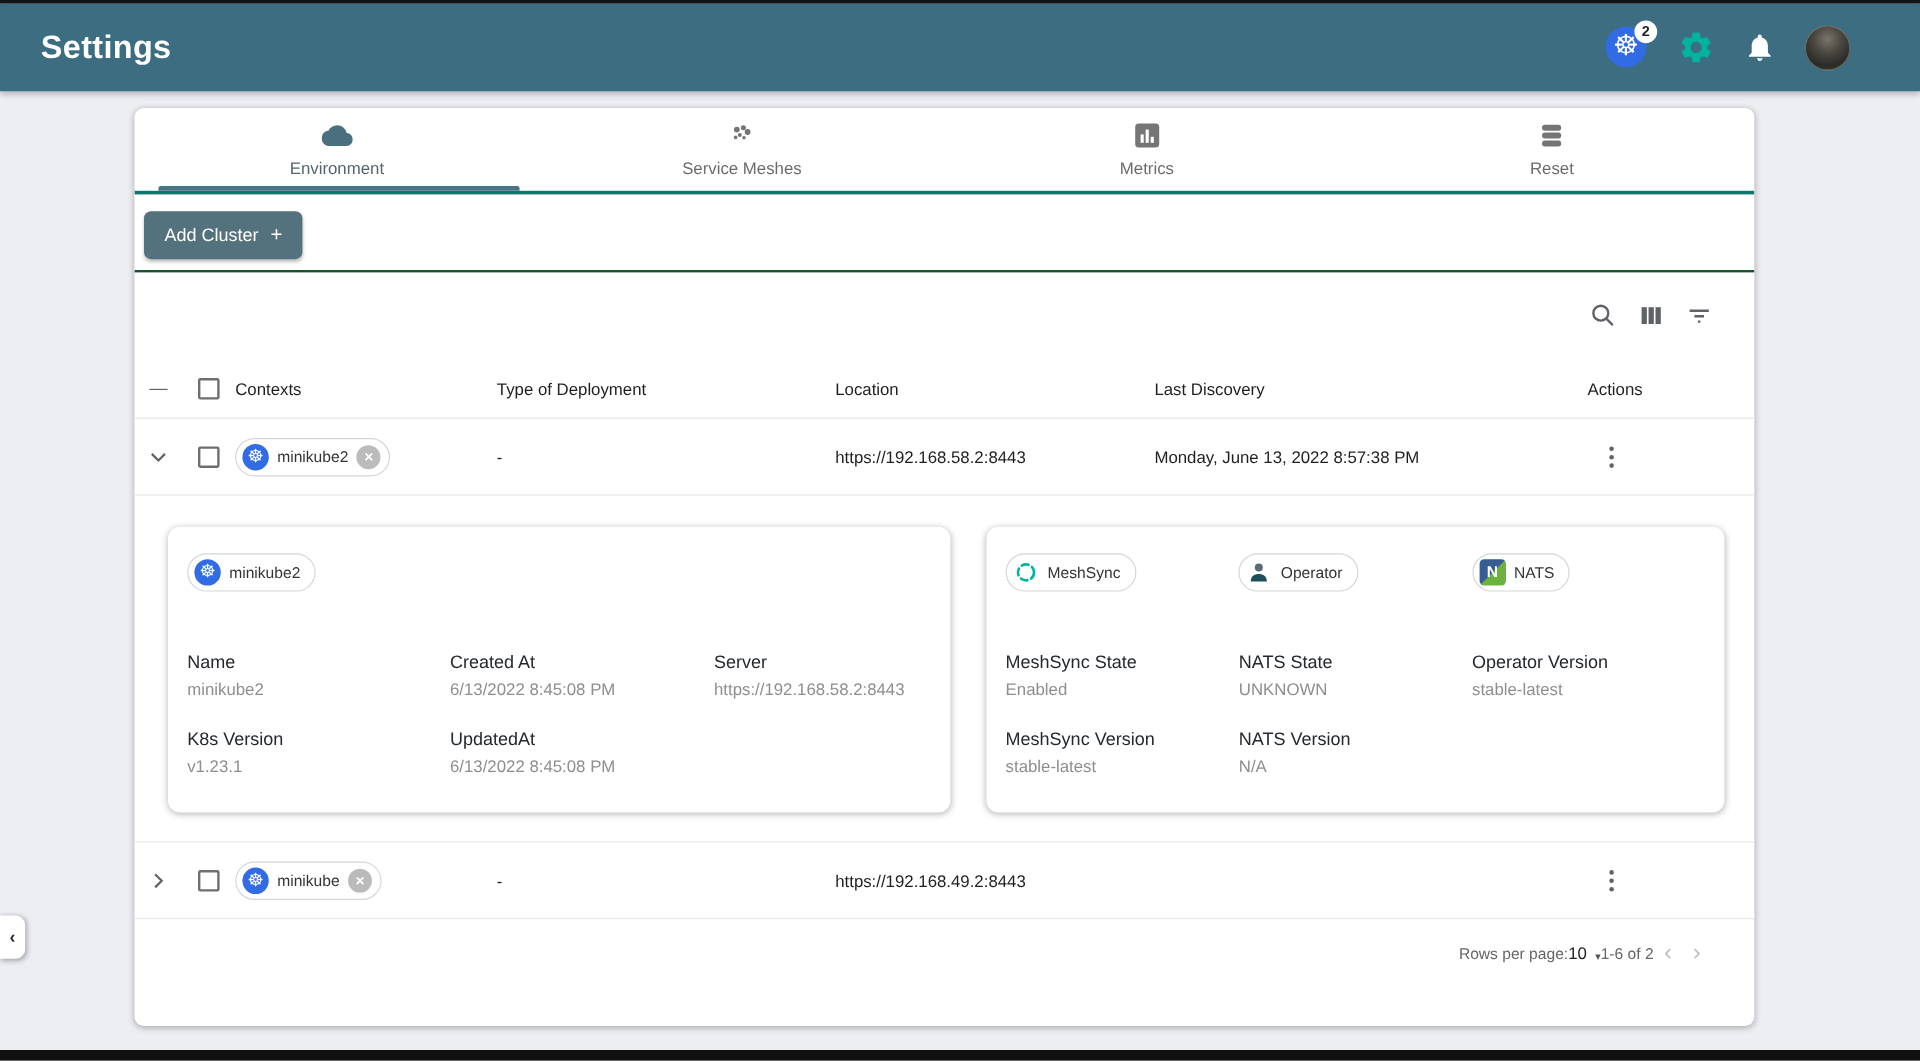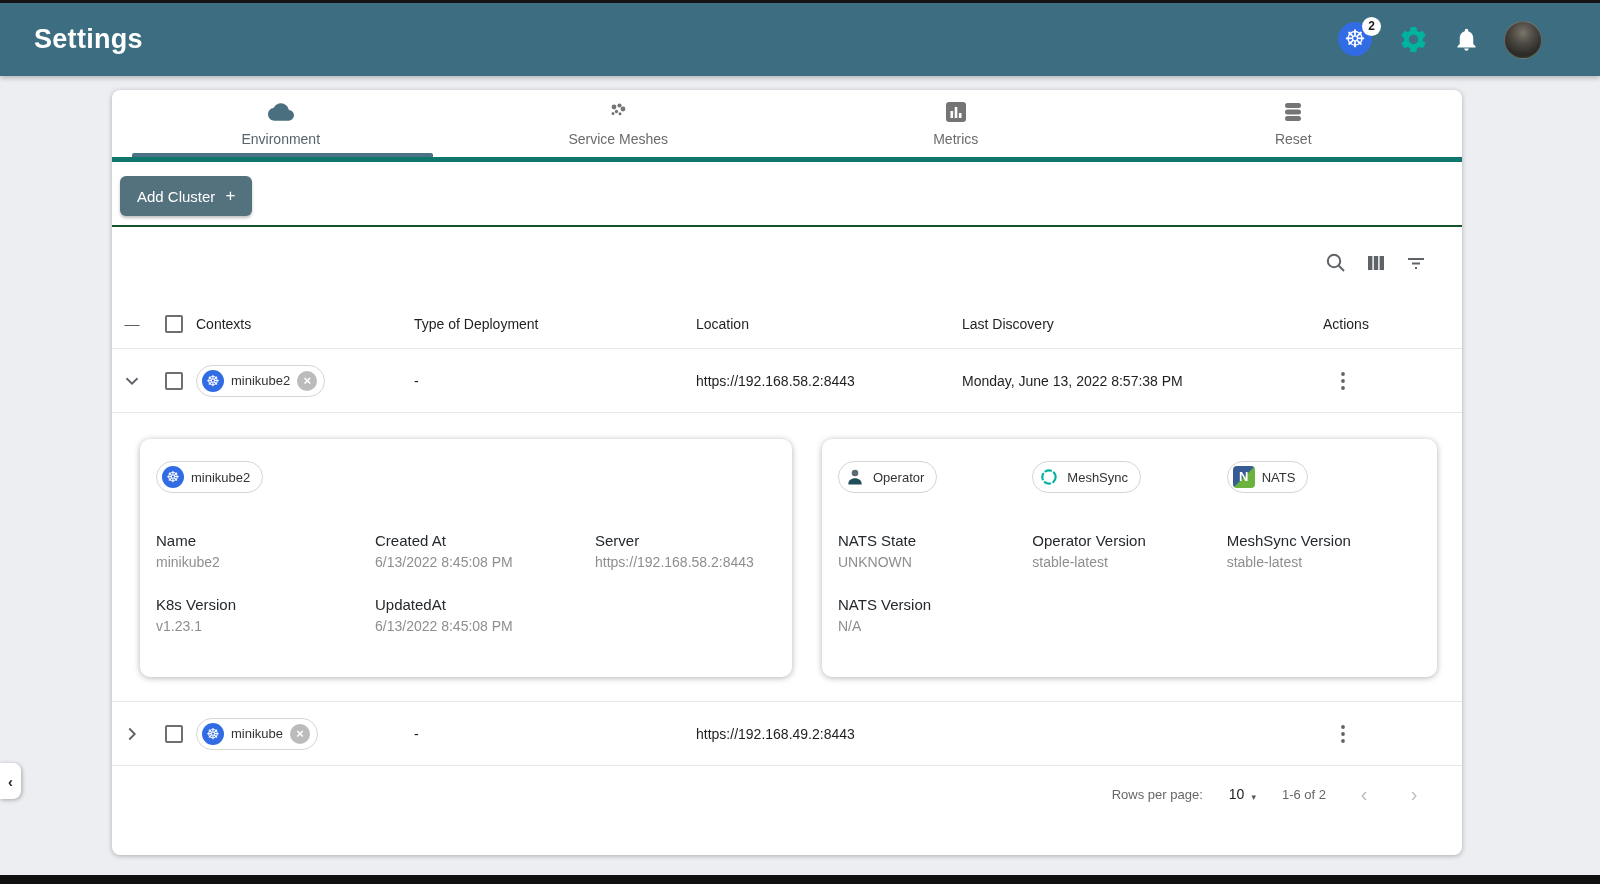--- a/index.html
+++ b/index.html
@@ -39,21 +39,21 @@
   }
 
   
   .card {
     position:absolute; left:112px; top:90px; width:1350px; height:765px;
     background:#fff; border-radius:8px; box-shadow:0 1px 5px rgba(0,0,0,.28);
     overflow:hidden;
   }
 
   
-  .tabs { height:72px; display:flex; border-bottom:5px solid #0f766e; }
+  .tabs { height:72px; display:flex; border-bottom:3px solid #0f766e; }
   .tab {
     flex:1; display:flex; flex-direction:column; align-items:center; justify-content:center;
     gap:7px; font-size:14px; color:#6b6b6b; cursor:pointer; position:relative;
   }
   .tab .ticon { height:24px; display:flex; align-items:center; }
   .tab.active { color:#54646d; }
   .tab-indicator { position:absolute; bottom:0; left:6%; width:89%; height:4px; background:#4A7386; border-radius:2px 2px 0 0; }
 
   
   .btn-row { height:65px; padding:14px 0 0 8px; border-bottom:2px solid #14532d; }
@@ -103,39 +103,39 @@
   
   .expanded { padding:26px 25px 24px 28px; display:flex; gap:30px; border-bottom:1px solid #e7e7e7; }
   .panel-card {
     background:#fff; border-radius:10px; box-shadow:0 1px 6px rgba(0,0,0,.3);
     padding:20px 16px 28px 16px; height:238px;
   }
   .panel-card.left { width:652px; }
   .panel-card.right { flex:1; }
   .chip-row { margin:2px 0 0 0; }
   .chips3 { display:grid; grid-template-columns:1fr 1fr 1fr; }
-  .fields3 { display:grid; row-gap:26px; margin-top:39px; }
+  .fields3 { display:grid; row-gap:26px; margin-top:51px; }
   .left-grid { grid-template-columns:219px 220px 1fr; }
   .right-grid { grid-template-columns:1fr 1fr 1fr; }
   .fld .lab { font-size:15px; color:#24292e; margin-bottom:5px; }
   .fld .val { font-size:14px; color:#8e8e8e; }
 
   .svc-icon {
     width:22px; height:22px; flex:0 0 auto; display:flex; align-items:center; justify-content:center;
   }
   .nats-logo {
     width:22px; height:22px; border-radius:4px; flex:0 0 auto;
     background:linear-gradient(135deg,#375C93 0%, #375C93 48%, #6CB33E 52%, #6CB33E 100%);
     color:#fff; font-weight:bold; font-size:13px; line-height:22px; text-align:center;
   }
 
   
   .pagination {
     height:56px; display:flex; align-items:center; justify-content:flex-end;
-    gap:26px; padding-right:36px; color:#666; font-size:13px;
+    padding-right:36px; color:#666; font-size:13px;
   }
   .rpp-select { display:flex; align-items:flex-end; gap:7px; cursor:pointer; color:#222; font-size:14px; }
   .rpp-caret { font-size:9px; color:#555; }
   .page-chevron { color:#bdbdbd; font-size:20px; cursor:default; width:24px; text-align:center; }
 
   
   .drawer-toggle {
     position:absolute; left:0; top:763px; width:21px; height:36px;
     background:#fff; border-radius:0 8px 8px 0; box-shadow:1px 1px 4px rgba(0,0,0,.3);
     display:flex; align-items:center; justify-content:center;
@@ -316,49 +316,53 @@
         </div>
         <div class="fld">
           <div class="lab">UpdatedAt</div>
           <div class="val">6/13/2022 8:45:08 PM</div>
         </div>
       </div>
     </div>
 
     <div class="panel-card right">
       <div class="chips3 chip-row">
+        <div>
+          <span class="chip noclose">
+            <span class="svc-icon">
+              <svg width="20" height="20" viewBox="0 0 24 24" fill="none" stroke="#00B39F" stroke-width="2.6" stroke-linecap="round">
+                  <circle cx="12" cy="12" r="8" stroke-dasharray="7 4"></circle>
+                </svg>
+            </span>
+            <span>MeshSync</span>
+          </span>
+        </div>
         <div>
           <span class="chip noclose">
             <span class="svc-icon">
               <svg width="20" height="20" viewBox="0 0 24 24">
                   <circle cx="12" cy="7.2" r="4" fill="#5c6b73"></circle>
                   <path d="M4 20.5c0-4.4 3.6-7 8-7s8 2.6 8 7v.5H4z" fill="#1f4e5a"></path>
                 </svg>
             </span>
             <span>Operator</span>
           </span>
         </div>
         <div>
           <span class="chip noclose">
-            <span class="svc-icon">
-              <svg width="20" height="20" viewBox="0 0 24 24" fill="none" stroke="#00B39F" stroke-width="2.6" stroke-linecap="round">
-                  <circle cx="12" cy="12" r="8" stroke-dasharray="7 4"></circle>
-                </svg>
-            </span>
-            <span>MeshSync</span>
-          </span>
-        </div>
-        <div>
-          <span class="chip noclose">
             <span class="nats-logo">N</span>
             <span>NATS</span>
           </span>
         </div>
       </div>
       <div class="fields3 right-grid">
+        <div class="fld">
+          <div class="lab">MeshSync State</div>
+          <div class="val">Enabled</div>
+        </div>
         <div class="fld">
           <div class="lab">NATS State</div>
           <div class="val">UNKNOWN</div>
         </div>
         <div class="fld">
           <div class="lab">Operator Version</div>
           <div class="val">stable-latest</div>
         </div>
         <div class="fld">
           <div class="lab">MeshSync Version</div>

